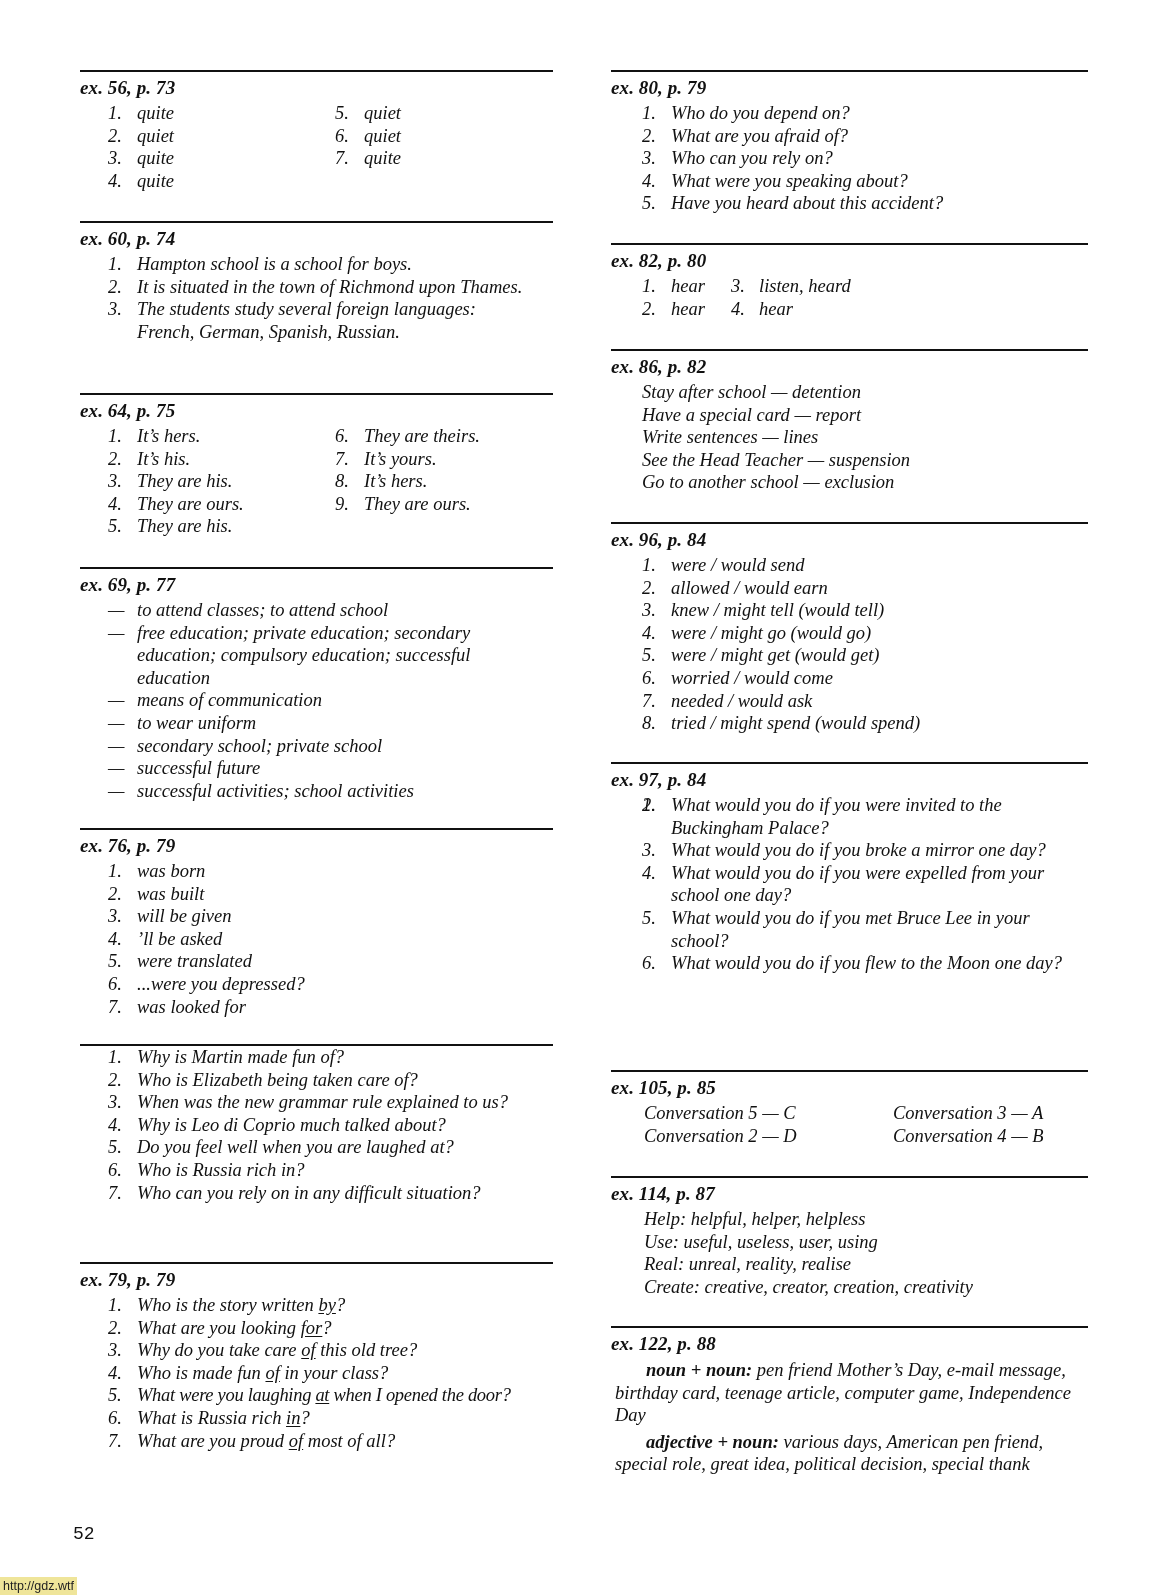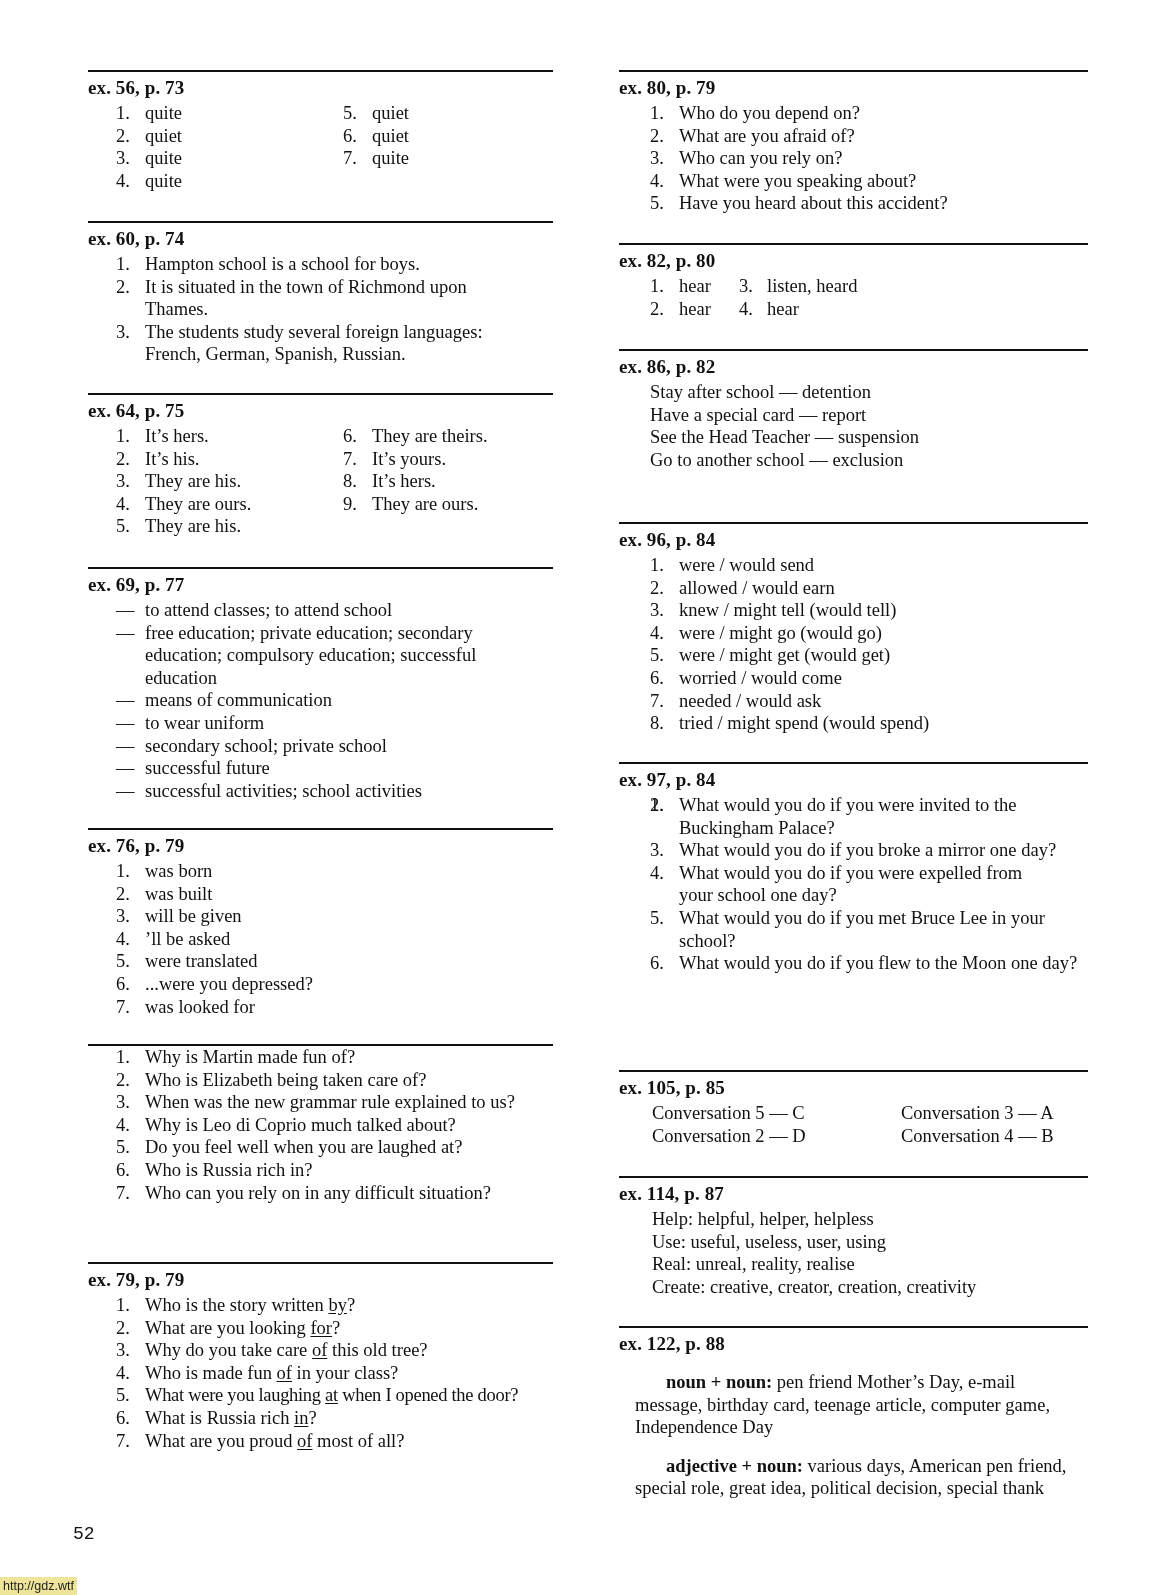--- a/index.html
+++ b/index.html
@@ -4,39 +4,39 @@
   <style>
     html, body { margin: 0; padding: 0; background: #ffffff; }
     body {
       width: 1171px; height: 1595px; position: relative; overflow: hidden;
       font-family: "Liberation Serif", "DejaVu Serif", serif;
       color: #111111;
     }
     .col { position: absolute; top: 0; }
     .col-left { left: 72px; width: 481px; }
     .col-right { left: 603px; width: 485px; }
-    .sec { position: absolute; left: 16px; right: 0; }
+    .sec { position: absolute; left: 8px; right: 0; font-style: italic; }
     .rule { height: 2px; background: #111; margin: 0; }
     .head {
       font-weight: bold; font-size: 19px; line-height: 22px;
       margin-top: 5px; margin-bottom: 3px; letter-spacing: 0.1px;
     }
     .list { margin: 0; padding: 0; list-style: none; }
     .item { position: relative; font-size: 18.5px; line-height: 22.6px; padding-left: 57px; }
     .item .num { position: absolute; left: 28px; width: 24px; }
     .col-right .item { padding-left: 60px; }
     .col-right .item .num { left: 31px; }
     .two { display: flex; }
     .two .c1 { width: 227px; }
     .two .c2 { flex: 1; }
     .dash { position: absolute; left: 28px; }
     .plain { font-size: 18.5px; line-height: 22.6px; padding-left: 31px; }
     .conv { display: flex; font-size: 18.5px; line-height: 22.6px; padding-left: 33px; }
     .conv .c1 { width: 249px; }
-    .para { font-size: 18.5px; line-height: 22.6px; text-indent: 31px; margin: 16px; }
+    .para { font-size: 18.5px; line-height: 22.6px; text-indent: 31px; margin: 4px; }
     .para b { font-weight: bold; }
     u { text-underline-offset: 2px; }
     .pagenum {
       position: absolute; left: 73px; top: 1524px;
       font-family: Liberation Mono, monospace; font-size: 18px;
     }
     .watermark {
       position: absolute; left: 0; top: 1577px; height: 35px; padding: 0 3px;
       background: #efe59a; font-family: "Liberation Sans", "DejaVu Sans", sans-serif;
       font-size: 12.5px; line-height: 18px; color: #222;
@@ -178,20 +178,21 @@
         <li class="item" style="padding-left:28px"><span class="num" style="left:0">4.</span><span>hear</span></li>
       </ul>
     </div>
   </section>
 
   <section class="sec" style="top:349px">
     <div class="rule"></div>
     <div class="head">ex. 86, p. 82</div>
     <div class="plain">Stay after school — detention</div>
     <div class="plain">Have a special card — report</div>
+    <div class="plain">Write sentences — lines</div>
     <div class="plain">See the Head Teacher — suspension</div>
     <div class="plain">Go to another school — exclusion</div>
   </section>
 
   <section class="sec" style="top:522px">
     <div class="rule"></div>
     <div class="head">ex. 96, p. 84</div>
     <ul class="list">
       <li class="item"><span class="num">1.</span><span>were / would send</span></li>
       <li class="item"><span class="num">2.</span><span>allowed / would earn</span></li>

